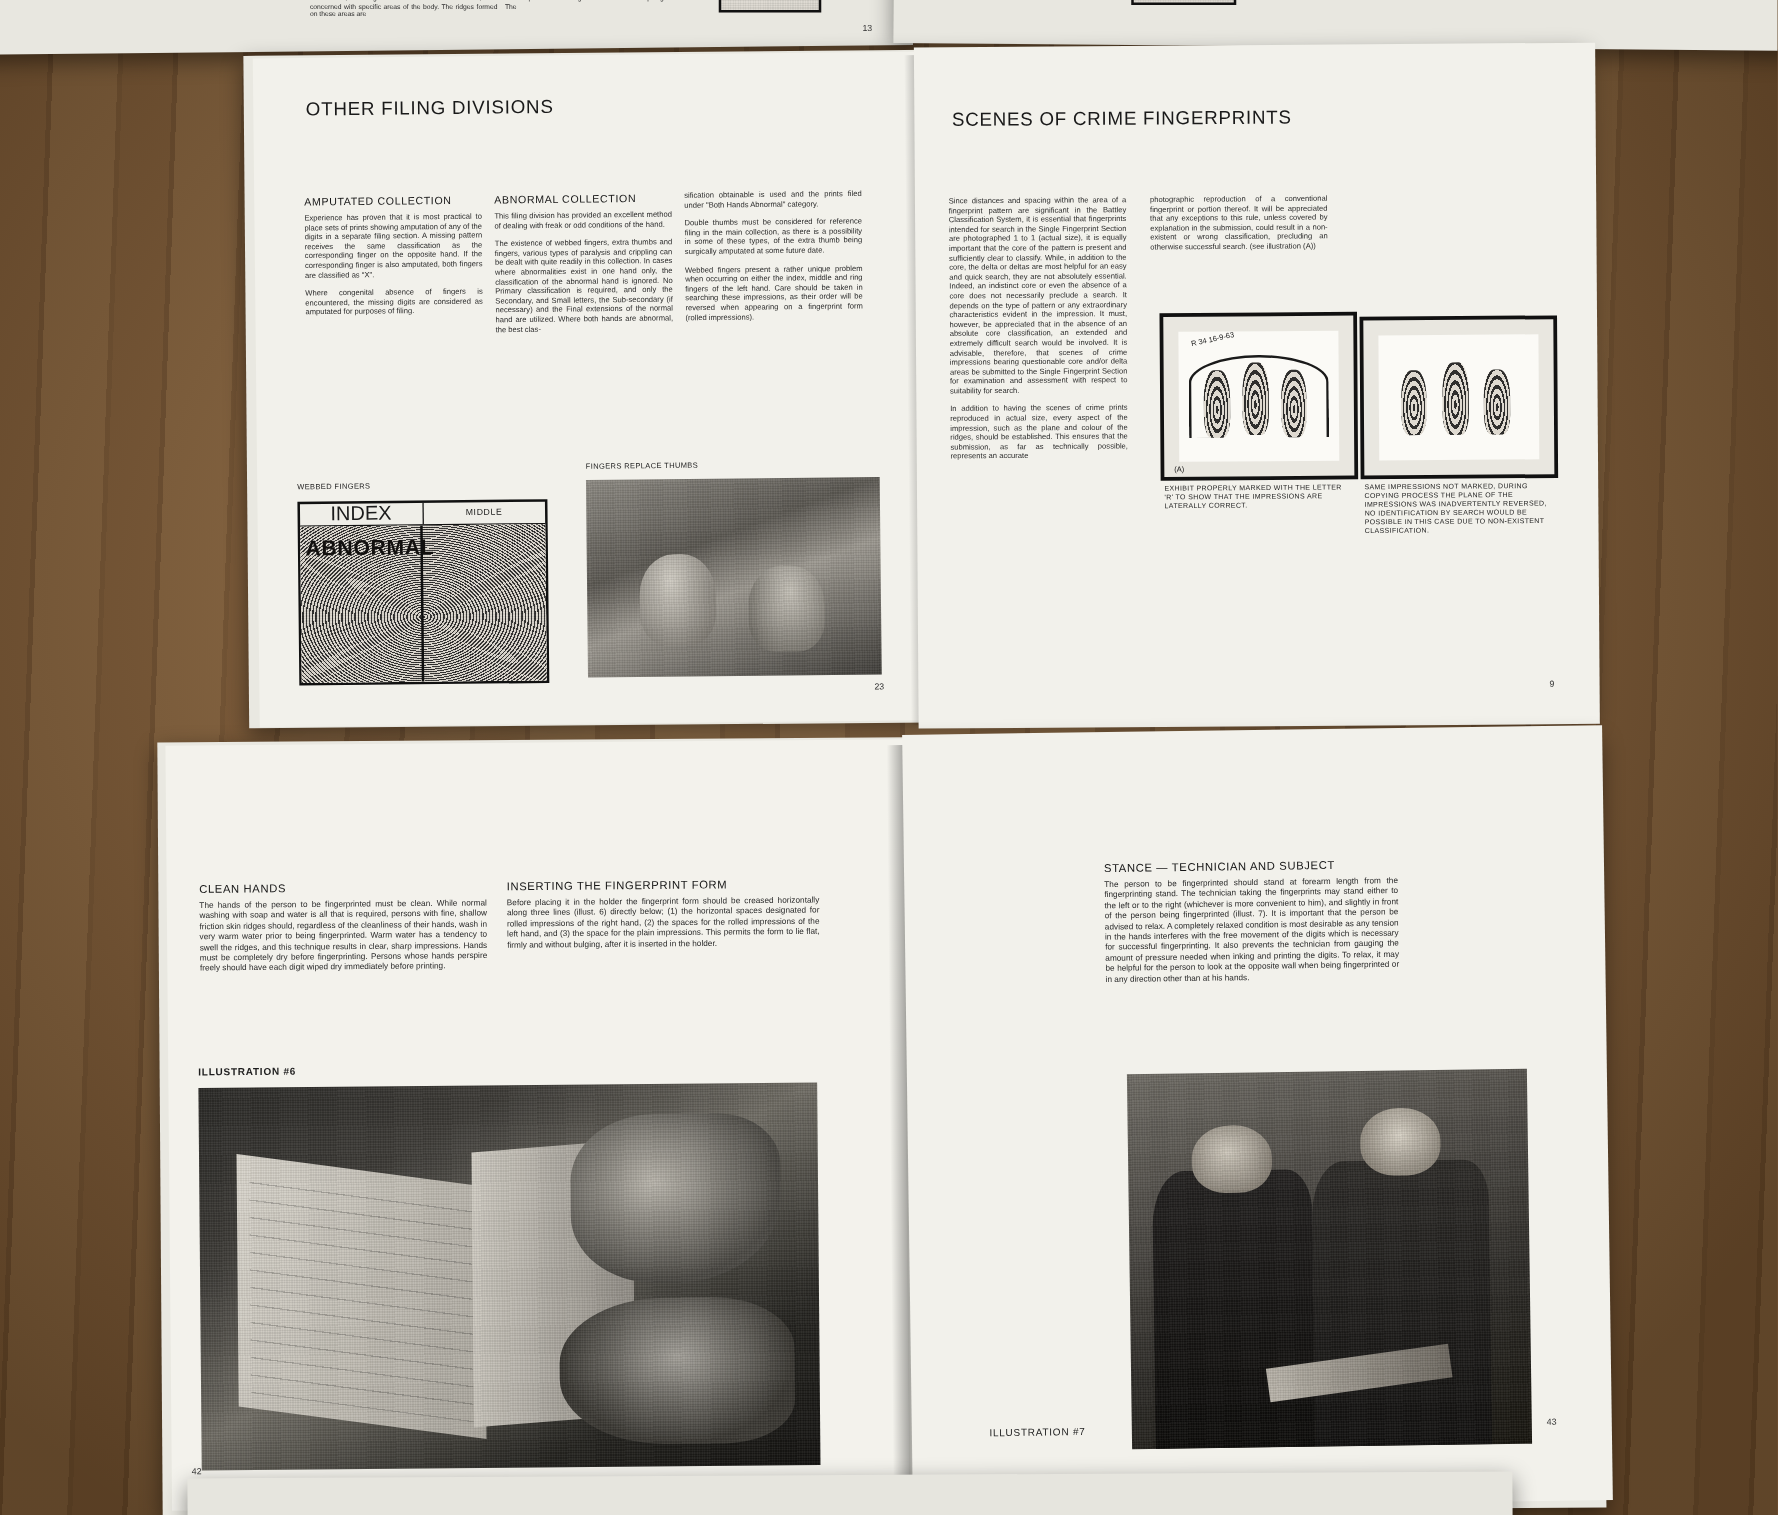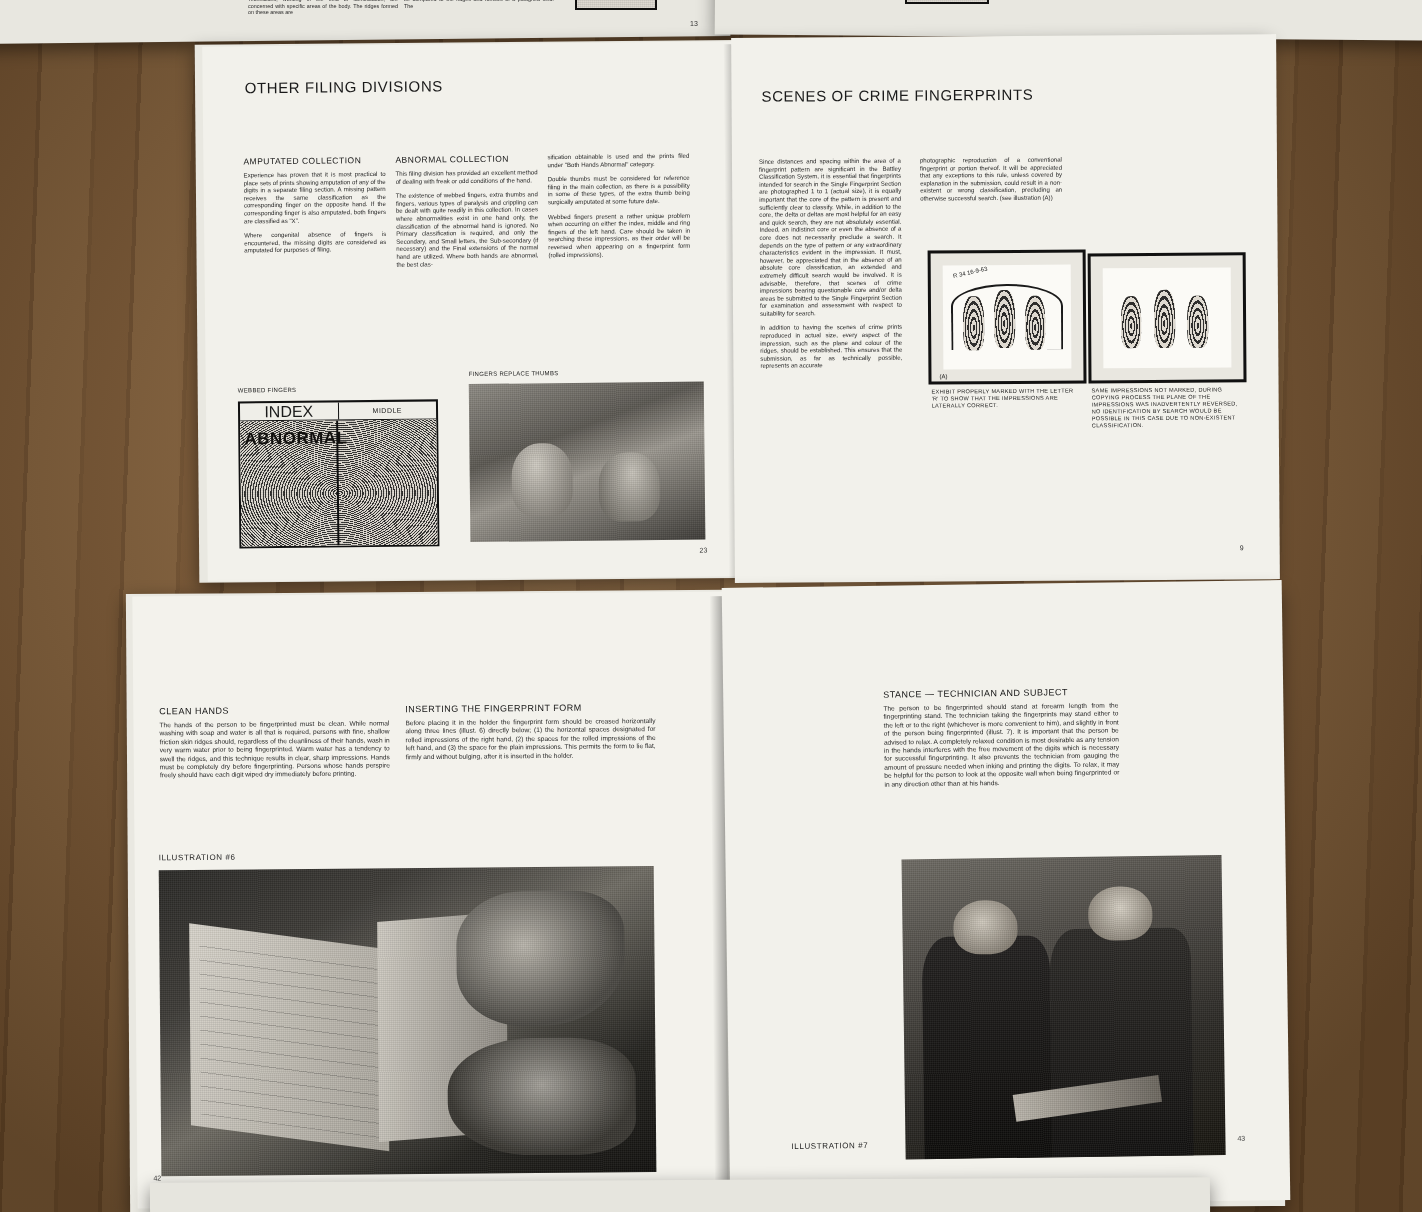--- a/index.html
+++ b/index.html
@@ -244,21 +244,21 @@
   <div class="body-col" style="position:absolute; left:26px; top:110px; width:230px;">
     <div class="sec-head" style="font-size:9px;">CLEAN HANDS</div>
     <p style="font-size:6.6px;line-height:8.4px;">The hands of the person to be fingerprinted must be clean. While normal washing with soap and water is all that is required, persons with fine, shallow friction skin ridges should, regardless of the cleanliness of their hands, wash in very warm water prior to being fingerprinted. Warm water has a tendency to swell the ridges, and this technique results in clear, sharp impressions. Hands must be completely dry before fingerprinting. Persons whose hands perspire freely should have each digit wiped dry immediately before printing.</p>
   </div>
 
   <div class="body-col" style="position:absolute; left:272px; top:110px; width:250px;">
     <div class="sec-head" style="font-size:9px;">INSERTING THE FINGERPRINT FORM</div>
     <p style="font-size:6.6px;line-height:8.4px;">Before placing it in the holder the fingerprint form should be creased horizontally along three lines (illust. 6) directly below; (1) the horizontal spaces designated for rolled impressions of the right hand, (2) the spaces for the rolled impressions of the left hand, and (3) the space for the plain impressions. This permits the form to lie flat, firmly and without bulging, after it is inserted in the holder.</p>
   </div>
 
-  <div class="cap" style="position:absolute; left:24px; top:258px; font-size:8px; letter-spacing:0.6px;">ILLUSTRATION #6</div>
+  <div class="cap" style="position:absolute; left:24px; top:258px; font-size:8px; letter-spacing:0.6px;font-weight:bold;">ILLUSTRATION #6</div>
 
   <div class="photo grain" style="position:absolute; left:24px; top:274px; width:495px; height:306px;
               background: linear-gradient(150deg,#2b2a27 0%, #3d3b37 25%, #6f6c64 48%, #24231f 78%, #131210 100%);">
 
     <div style="position:absolute; left:6%; top:22%; width:40%; height:66%;
                 background:linear-gradient(110deg,#d8d4cb,#a9a59c); transform:skewY(8deg);"></div>
     <div style="position:absolute; left:8%; top:26%; width:36%; height:58%;
                 background:repeating-linear-gradient(0deg, rgba(0,0,0,0.18) 0 1px, rgba(255,255,255,0) 1px 14px);
                 transform:skewY(8deg);"></div>
     <div style="position:absolute; left:44%; top:16%; width:26%; height:72%;

